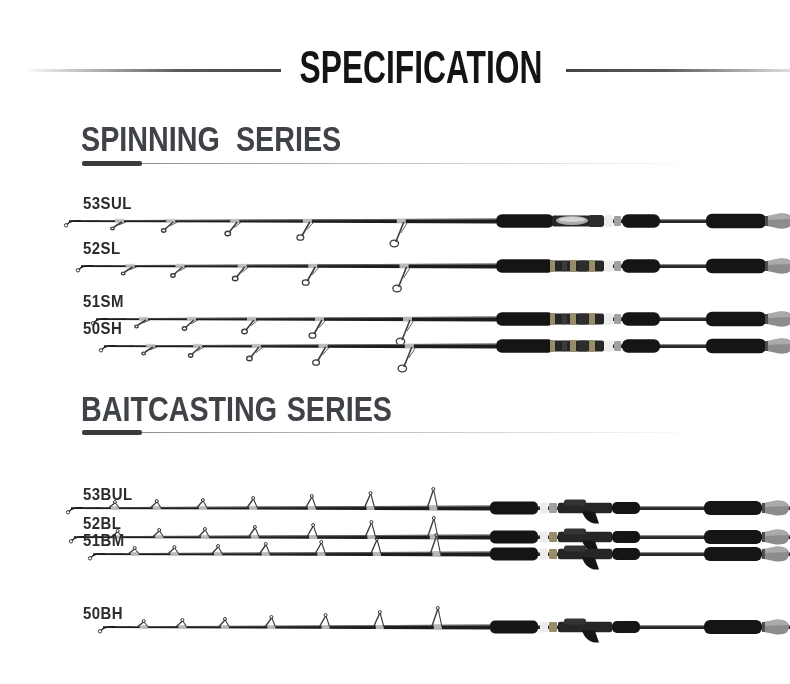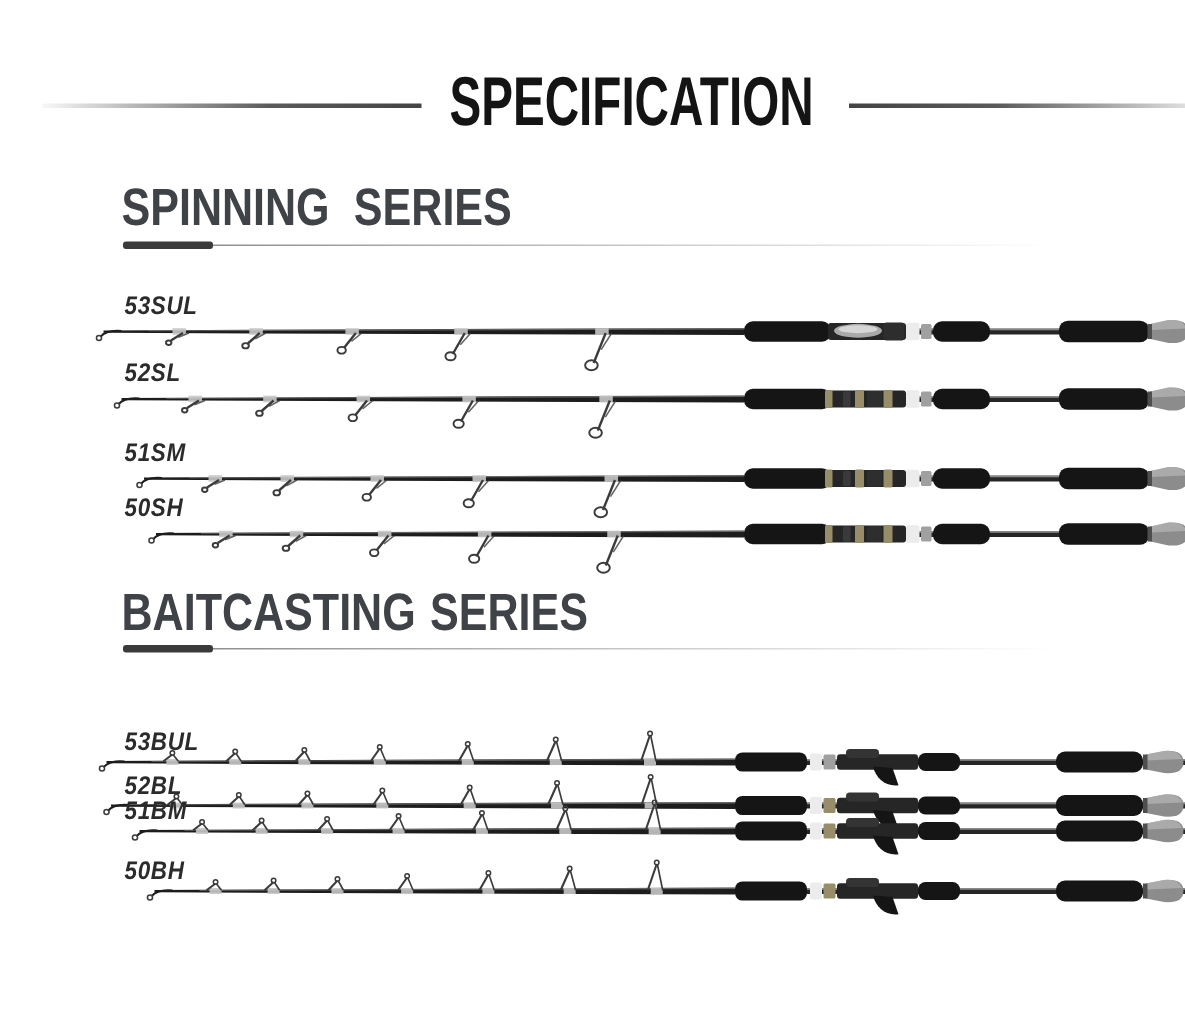--- a/index.html
+++ b/index.html
@@ -22,21 +22,21 @@
     transform:scaleX(0.82);transform-origin:left center;letter-spacing:0px;
   }
   .series-heading.spin{top:121px;word-spacing:10px;}
   .series-heading.bait{top:391px;word-spacing:2px;}
   .underline-block{position:absolute;left:56px;width:60px;height:5px;background:#3b3b3b;border-radius:2px;}
   .underline-line{position:absolute;left:116px;width:560px;height:1px;background:linear-gradient(to right,#8f8f8f,rgba(143,143,143,0));}
   .ul-spin-block{top:161px;}
   .ul-spin-line{top:163px;}
   .ul-bait-block{top:430px;}
   .ul-bait-line{top:432px;}
-  .rod-row{position:absolute;left:0;width:653px;height:45px;font-style:italic;}
+  .rod-row{position:absolute;left:0;width:653px;height:45px;}
   .rod-label{
     position:absolute;left:57px;top:0;display:inline-block;
     font-size:17px;font-weight:bold;color:#2b2b2b;line-height:1;
     transform:scaleX(0.88);transform-origin:left center;letter-spacing:0.5px;
     white-space:nowrap;
   }
   .rod-svg{position:absolute;left:0;overflow:visible;display:block;}
   .rod-row.spin .rod-svg{top:6px;}
   .rod-row.bait .rod-svg{top:3px;}
 </style>
@@ -179,21 +179,21 @@
         <rect x="563" y="14" width="6" height="12" rx="1" fill="#988d69"></rect>
         <rect x="578" y="14.2" width="9" height="11.6" rx="1.5" fill="#ececec"></rect>
         <rect x="588" y="15" width="7" height="10" rx="1" fill="#a0a0a0"></rect>
         <rect x="596" y="13.2" width="38" height="13.6" rx="6" fill="#151515"></rect>
         <rect x="680" y="12.8" width="60" height="14.4" rx="6" fill="#151515"></rect>
         <path d="M 741,15 L 753,12.4 Q 766,11.4 766,20 Q 766,28.6 753,27.6 L 741,25 Z" fill="#8c8c8c"></path>
         <path d="M 741,15 L 753,12.4 Q 763,11.7 765,18 L 741,19 Z" fill="#c2c2c2" opacity="0.55"></path>
         <rect x="739" y="15" width="3" height="10" fill="#4e4e4e"></rect>
       </svg>
   </div>
-  <div class="rod-row spin" style="top:330px">
+  <div class="rod-row spin" style="top:320px">
     <span class="rod-label">50SH</span>
     <svg class="rod-svg" width="790" height="46" viewBox="0 0 790 46">
         <polygon points="78,19.3 470,17.6 470,22.4 78,20.9" fill="#1d1d1d"></polygon>
         <polygon points="108,19.4 470,17.6 470,18.7 108,19.9" fill="#bdbdbd" opacity="0.45"></polygon>
         <path d="M 90,19.7 Q 80,18.8 76,23.5" stroke="#1d1d1d" stroke-width="1.3" fill="none"></path>
         <circle cx="75" cy="24.3" r="1.7" stroke="#3b3b3b" stroke-width="1" fill="none"></circle>
         <rect x="120.12" y="17.8" width="9" height="4.4" fill="#c6c6c6" opacity="0.9"></rect>
         <path d="M 127.12,21 L 119.12,26" stroke="#3b3b3b" stroke-width="1.6" fill="none"></path>
         <path d="M 131.12,21 L 124.12,23.85" stroke="#3b3b3b" stroke-width="1" fill="none" opacity="0.8"></path>
         <ellipse cx="117.62" cy="27.5" rx="1.8" ry="1.4400000000000002" stroke="#3b3b3b" stroke-width="1.3" fill="none"></ellipse>
@@ -379,21 +379,21 @@
         <rect x="532" y="13.8" width="54" height="10.4" rx="2" fill="#262626"></rect>
         <rect x="538" y="10.4" width="22" height="6" rx="2.5" fill="#343434"></rect>
         <path d="M 556,22 C 558,30 564,35.5 573,34.5 L 569,23 Z" fill="#151515"></path>
         <rect x="586" y="13" width="28" height="12" rx="5" fill="#151515"></rect>
         <rect x="678" y="12" width="58" height="14" rx="6" fill="#151515"></rect>
         <path d="M 738,14 L 750,11.6 Q 763,10.6 763,19 Q 763,27.4 750,26.4 L 738,24 Z" fill="#8c8c8c"></path>
         <path d="M 738,14 L 750,11.6 Q 760,11 762,17 L 738,18 Z" fill="#c2c2c2" opacity="0.55"></path>
         <rect x="736" y="14" width="3" height="10" fill="#4e4e4e"></rect>
       </svg>
   </div>
-  <div class="rod-row bait" style="top:572px">
+  <div class="rod-row bait" style="top:605px">
     <span class="rod-label">50BH</span>
     <svg class="rod-svg" width="790" height="46" viewBox="0 0 790 46">
         <polygon points="77,18.3 464,16.6 464,21.4 77,19.9" fill="#1d1d1d"></polygon>
         <polygon points="107,18.4 464,16.6 464,17.7 107,18.9" fill="#bdbdbd" opacity="0.45"></polygon>
         <path d="M 89,18.7 Q 79,17.8 75,22.5" stroke="#1d1d1d" stroke-width="1.3" fill="none"></path>
         <circle cx="74" cy="23.3" r="1.7" stroke="#3b3b3b" stroke-width="1" fill="none"></circle>
         <rect x="113.7" y="17" width="8" height="4" fill="#c6c6c6" opacity="0.9"></rect>
         <path d="M 111.7,18.5 L 117.7,14" stroke="#3b3b3b" stroke-width="1.4" fill="none"></path>
         <path d="M 121.7,18.5 L 118.10000000000001,14" stroke="#3b3b3b" stroke-width="1.1" fill="none"></path>
         <circle cx="117.7" cy="13" r="1.5" stroke="#3b3b3b" stroke-width="1" fill="none"></circle>

